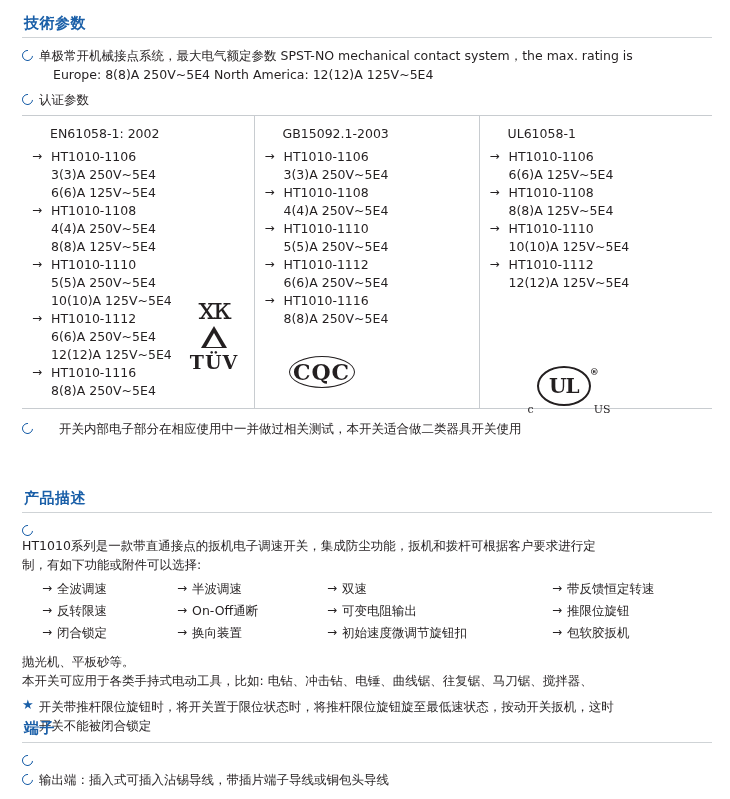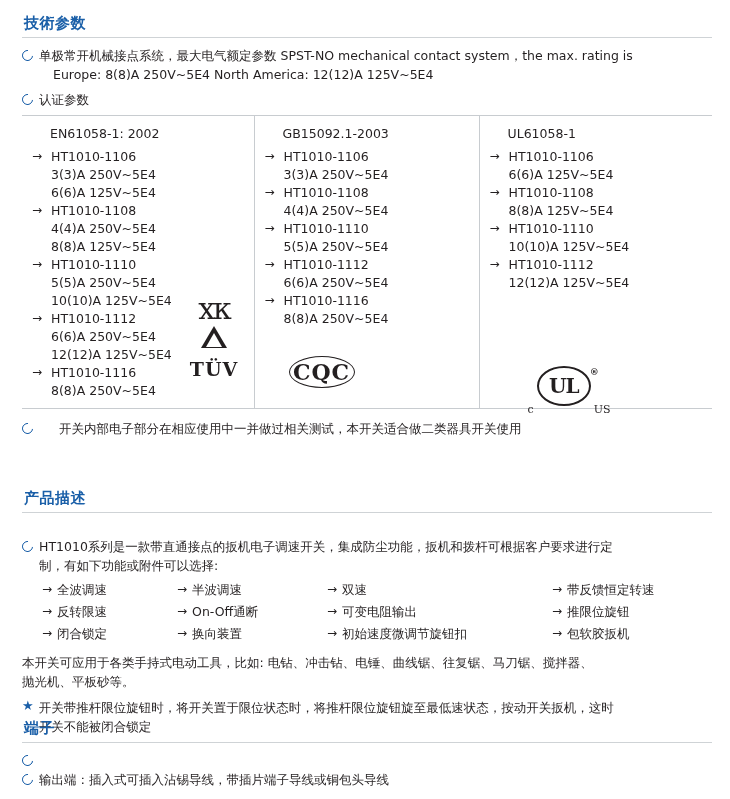--- a/index.html
+++ b/index.html
@@ -142,21 +142,21 @@
     width: 0; height: 0;
     border-left: 8px solid transparent;
     border-right: 8px solid transparent;
     border-bottom: 14px solid #fff;
   }
   .tuv-word {
     font-family: "DejaVu Serif", "Liberation Serif", serif;
     font-size: 19px;
     font-weight: bold;
     letter-spacing: 1px;
-    margin-top: 10px;
+    margin-top: 3px;
   }
   .logo-cqc {
     position: absolute;
     left: 34px;
     top: 240px;
     width: 64px;
     height: 30px;
     border: 1.6px solid #231f20;
     border-radius: 50%/50%;
     display: flex;
@@ -362,21 +362,21 @@
     <div class="row" style="margin-top:10px;gap:20px;">
       <span class="bullet-ring"></span>
       <div class="txt">开关内部电子部分在相应使用中一并做过相关测试，本开关适合做二类器具开关使用</div>
     </div>
   </div>
 
   <div style="position:absolute; left:22px; top:487px; width:690px;">
     <div class="sec-title">产品描述</div>
     <div class="sec-underline"></div>
 
-    <div class="row" style="margin-top:24px;">
+    <div class="row" style="margin-top:8px;flex-direction:column;">
       <span class="bullet-ring"></span>
       <div style="flex:1;">
         <div class="txt">HT1010系列是一款带直通接点的扳机电子调速开关，集成防尘功能，扳机和拨杆可根据客户要求进行定</div>
         <div class="txt" style="padding-left:0px;">制，有如下功能或附件可以选择:</div>
       </div>
     </div>
 
     <div class="feat-grid">
       <div class="feat pad-l">
           <span class="arrow">→</span>
@@ -424,22 +424,22 @@
           <span class="arrow">→</span>
           <span>初始速度微调节旋钮扣</span>
         </div>
       <div class="feat">
           <span class="arrow">→</span>
           <span>包软胶扳机</span>
         </div>
     </div>
 
     <div style="margin-top:10px;">
+      <div class="txt">抛光机、平板砂等。</div>
       <div class="txt">本开关可应用于各类手持式电动工具，比如:  电钻、冲击钻、电锤、曲线锯、往复锯、马刀锯、搅拌器、</div>
-      <div class="txt">抛光机、平板砂等。</div>
     </div>
 
     <div class="row" style="margin-top:7px;">
       <span class="star">★</span>
       <div style="flex:1;">
         <div class="txt">开关带推杆限位旋钮时，将开关置于限位状态时，将推杆限位旋钮旋至最低速状态，按动开关扳机，这时</div>
         <div class="txt">开关不能被闭合锁定</div>
       </div>
     </div>
   </div>

